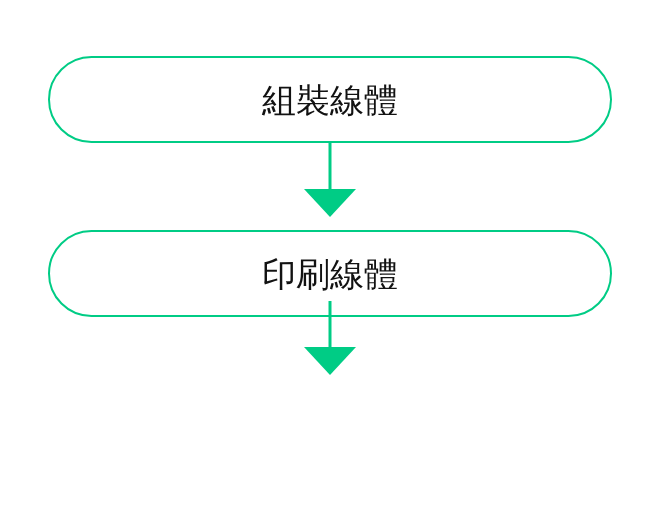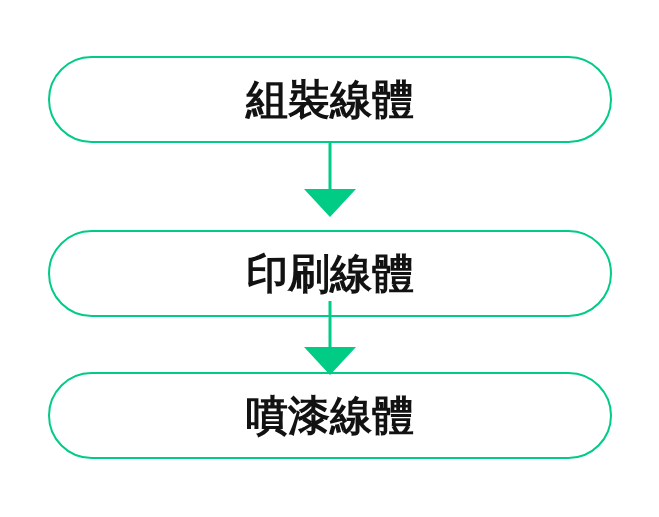--- a/index.html
+++ b/index.html
@@ -27,22 +27,22 @@
     box-sizing: border-box;
     background: #ffffff;
     border: 2px solid #00cc85;
     border-radius: 44px;
     display: flex;
     align-items: center;
     justify-content: center;
     z-index: 1;
   }
   .node-label {
-    font-size: 42px;
-    font-weight: bold;
+    font-size: 34px;
+    font-weight: normal;
     color: #121212;
     letter-spacing: 0px;
     line-height: 1;
     white-space: nowrap;
     text-align: center;
   }
   #node-assembly { top: 56px; }
   #node-printing { top: 214px; margin-top: 16px; }
   #node-painting { top: 372px; }
 
@@ -81,17 +81,14 @@
     <span class="node-label">印刷線體</span>
   </div>
 
   <div class="connector" id="connector-2">
     <svg width="659" height="75" viewBox="0 0 659 75" xmlns="http://www.w3.org/2000/svg">
       <line x1="330" y1="0" x2="330" y2="48" stroke="#00cc85" stroke-width="3"></line>
       <polygon points="304,46 356,46 330,74" fill="#00cc85"></polygon>
     </svg>
   </div>
 
-  <div class="node" id="node-painting">
-    <span class="node-label">噴漆線體</span>
-  </div>
 
 </div>
 
 </body></html>

